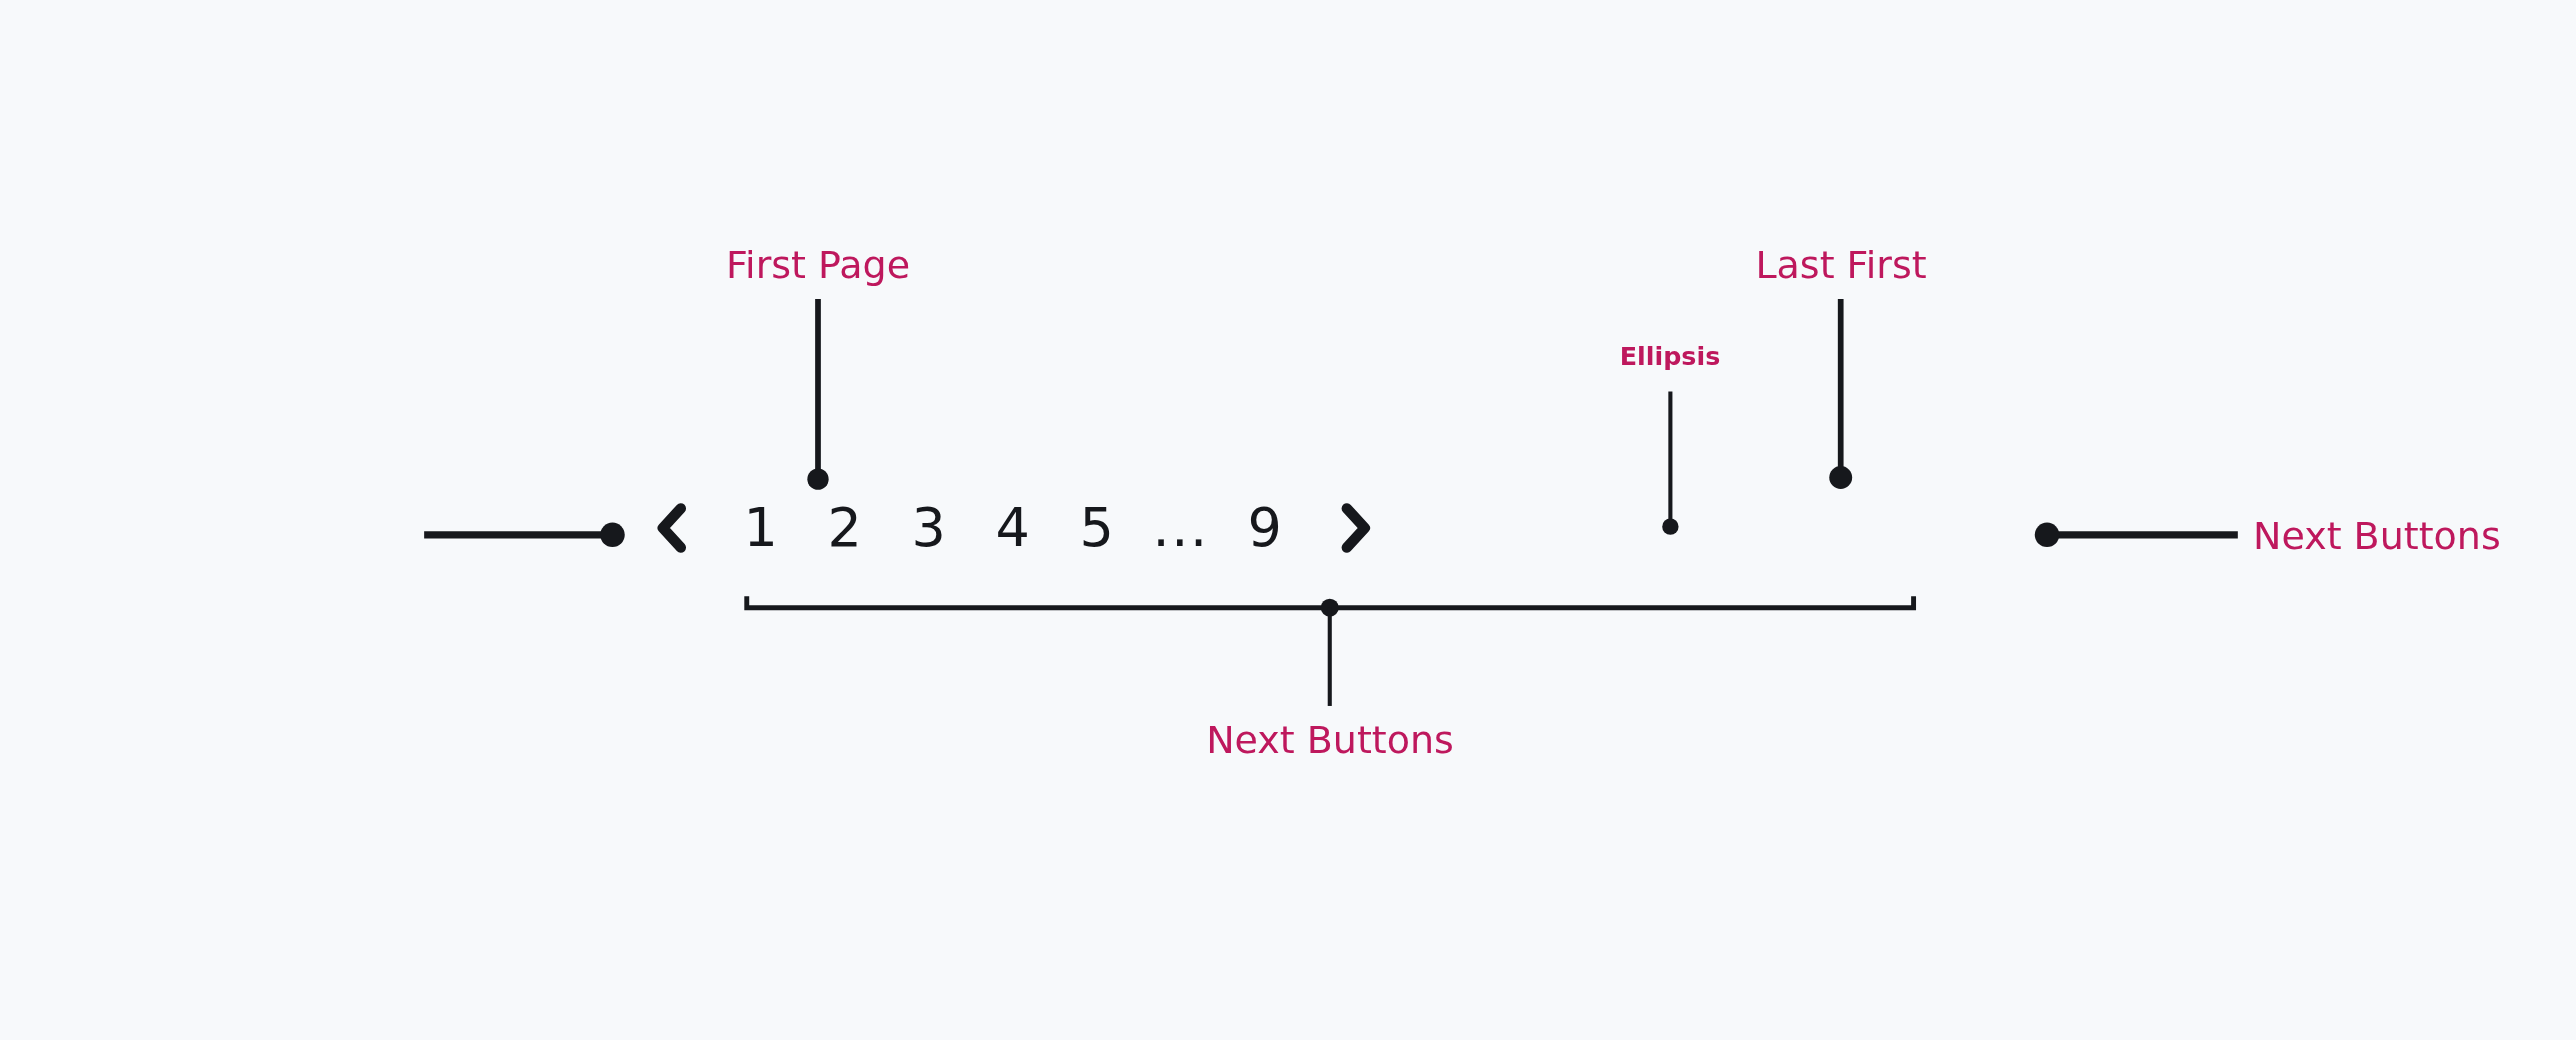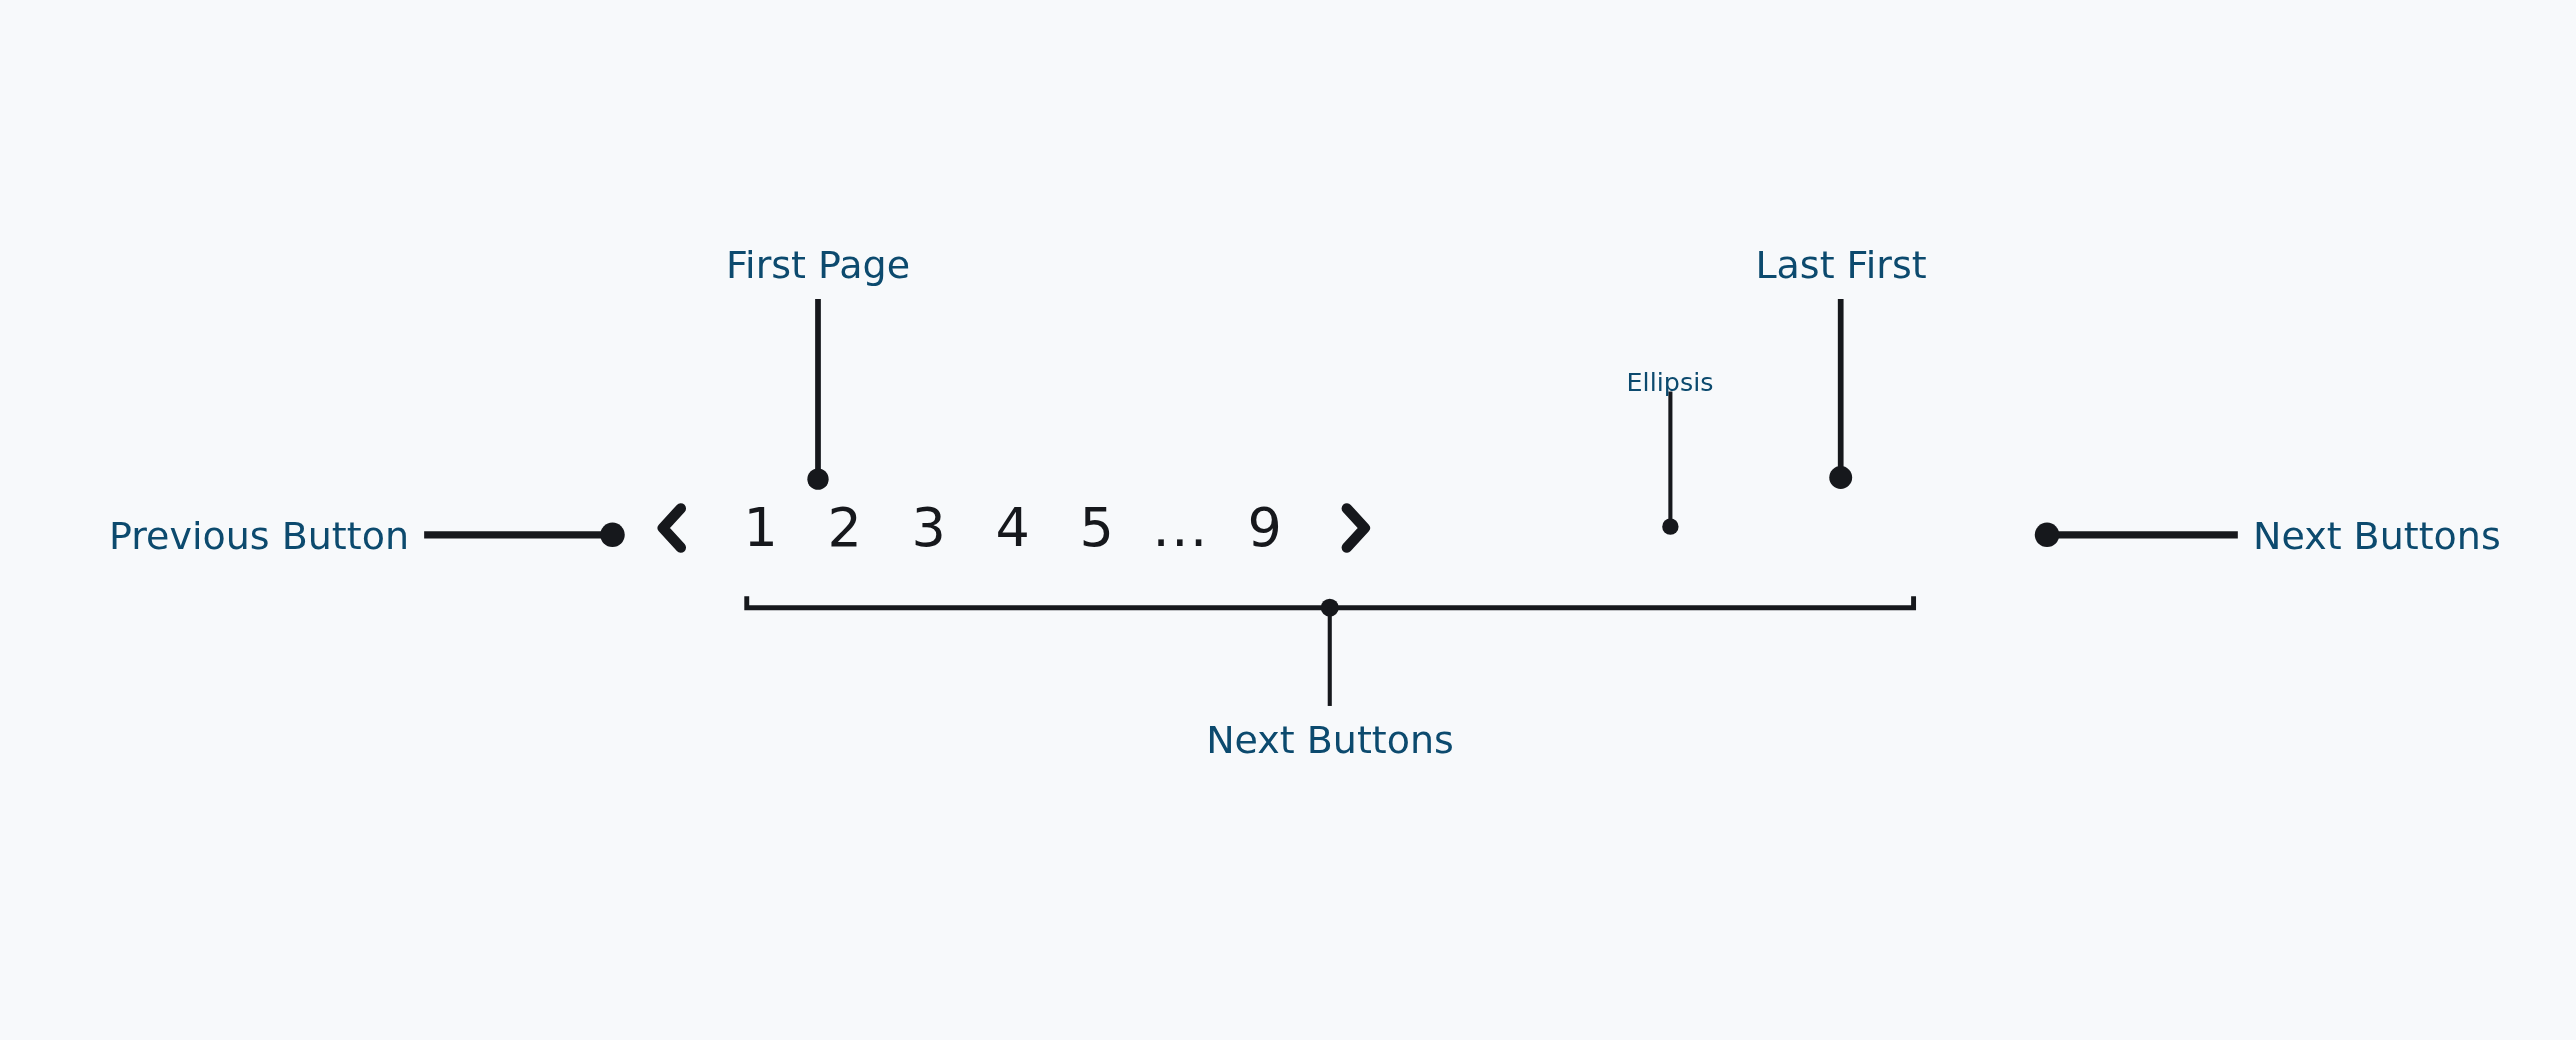--- a/index.html
+++ b/index.html
@@ -17,21 +17,21 @@
   #stage {
     position: relative;
     width: 2576px;
     height: 1041px;
     background: #f7f9fb;
   }
 
   
   .anno-label {
     position: absolute;
-    color: #0c4a6e;
+    color: #be185d;
     font-family: "DejaVu Sans", sans-serif;
     font-weight: 400;
     white-space: nowrap;
     line-height: 1;
   }
   .anno-label.big   { font-size: 38px; }
   .anno-label.small { font-size: 25.4px; }
 
   
   .c-center { transform: translateX(-50%); }
@@ -117,25 +117,24 @@
       <circle cx="2500" cy="653" r="15" fill="#16181c"></circle>
     </g>
 
     <g>
       <path d="M 912 728 L 912 742 L 2337 742 L 2337 728" fill="none" stroke="#16181c" stroke-width="6"></path>
       <circle cx="1624" cy="742" r="11" fill="#16181c"></circle>
       <line x1="1624" y1="742" x2="1624" y2="862" stroke="#16181c" stroke-width="5"></line>
     </g>
   </svg>
 
-  <div class="anno-label big c-right" style="left:409px; top:517px;">Previous Button</div>
 
   <div class="anno-label big c-center" style="left:818px; top:246px;">First Page</div>
 
-  <div class="anno-label small c-center" style="left:1670px; top:370px;">Ellipsis</div>
+  <div class="anno-label small c-center" style="left:1670px; top:344px;font-weight:bold;">Ellipsis</div>
 
   <div class="anno-label big c-center" style="left:1841px; top:246px;">Last First</div>
 
   <div class="anno-label big" style="left:2253px; top:517px;">Next Buttons</div>
 
   <div class="anno-label big c-center" style="left:1330px; top:721px;">Next Buttons</div>
 
   <div id="pagination">
 
     <div class="chevron">

